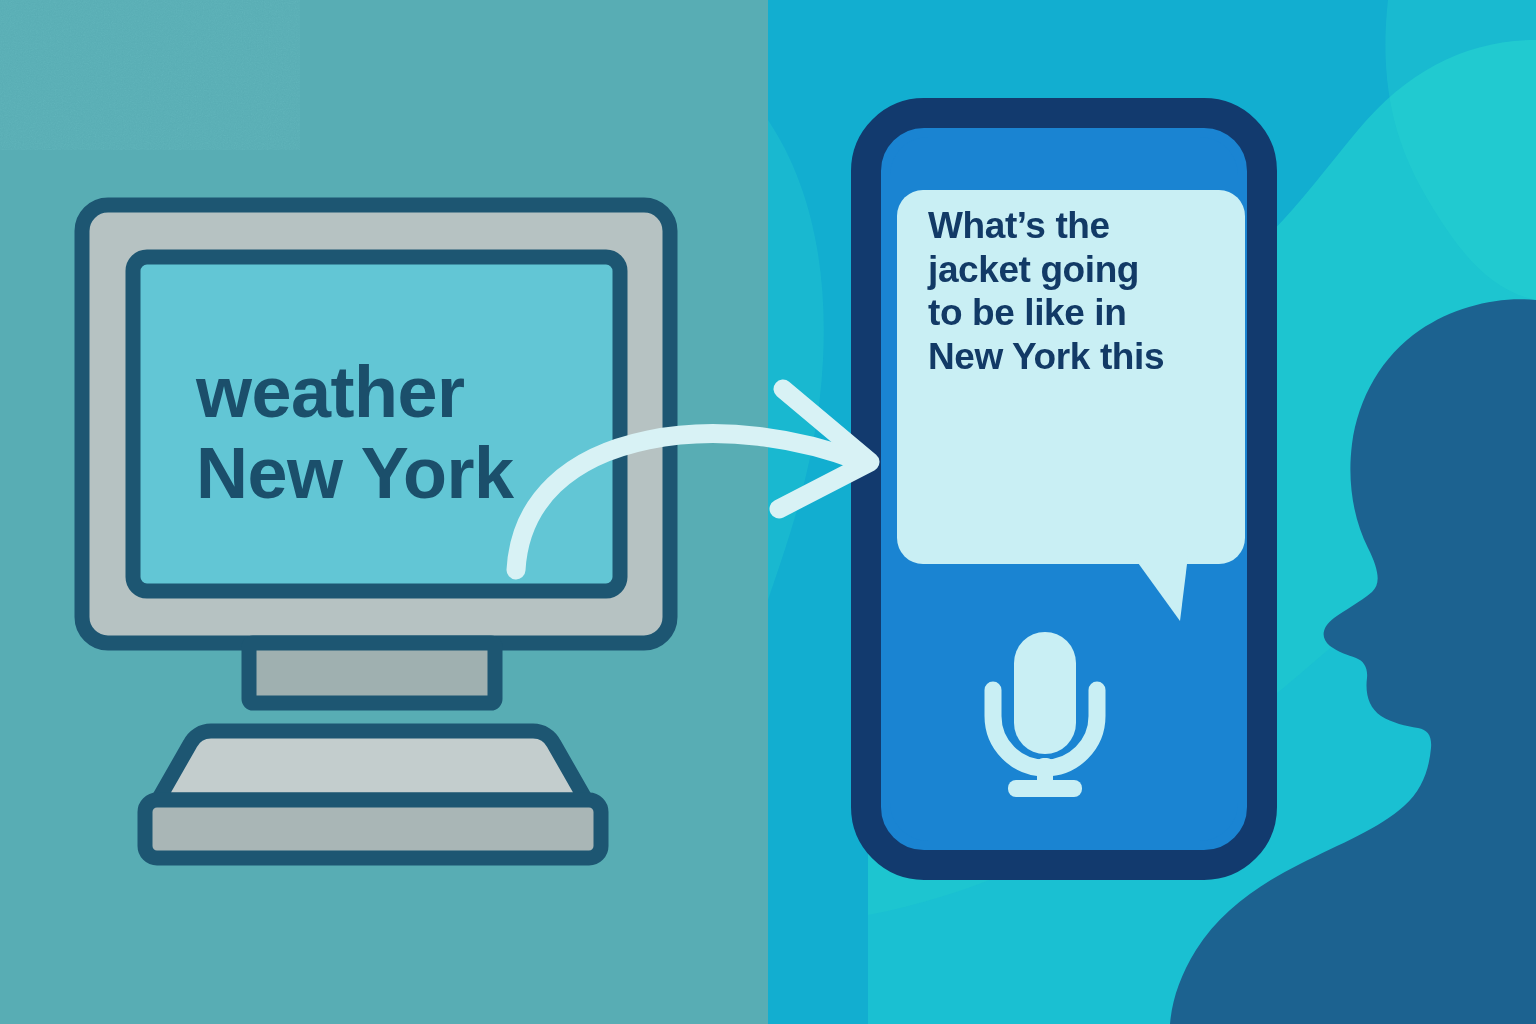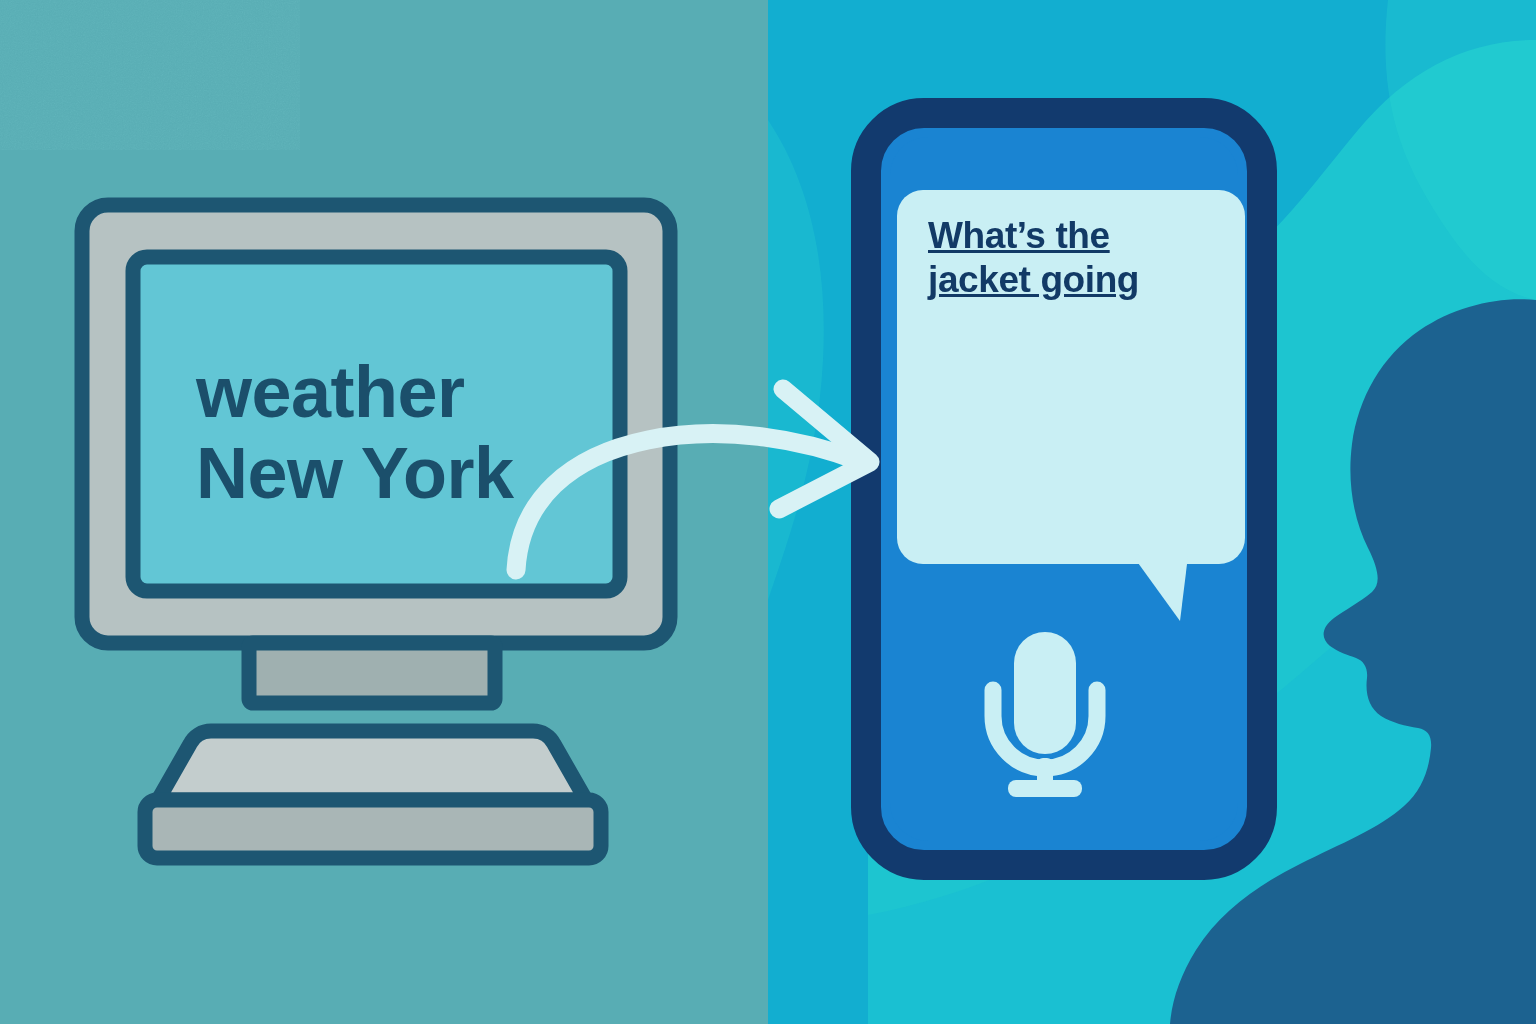--- a/index.html
+++ b/index.html
@@ -72,28 +72,27 @@
     font-weight: 700;
     line-height: 1.13;
     letter-spacing: -0.5px;
     white-space: pre-line;
   }
 
   
   #bubble-text {
     position: absolute;
     left: 928px;
-    top: 214px;
+    top: 204px;
     width: 308px;
     color: #123a66;
     font-size: 37px;
     font-weight: 700;
     line-height: 1.18;
     letter-spacing: -0.4px;
-    text-decoration: underline;
   }
 </style>
 </head>
 <body>
 
 <div id="stage">
 
   <div class="half" id="bg-left"></div>
 
   <div class="half" id="bg-right">
@@ -165,20 +164,22 @@
       <rect x="1014" y="632" width="62" height="122" rx="31" ry="31"></rect>
       <path d="M993,690 L993,716 A52,52 0 0,0 1097,716 L1097,690" fill="none" stroke="#c9eff4" stroke-width="17" stroke-linecap="round"></path>
       <rect x="1037" y="758" width="16" height="28" rx="6" ry="6"></rect>
       <rect x="1008" y="780" width="74" height="17" rx="8" ry="8"></rect>
     </g>
   </svg>
 
   <div id="bubble-text">
     <div>What’s the</div>
     <div>jacket going</div>
+    <div>to be like in</div>
+    <div>New York this</div>
   </div>
 
   <svg class="layer" viewBox="0 0 1536 1024">
     <path d="M516,570 C520,500 570,456 648,440 C720,425 800,438 862,462" fill="none" stroke="#d8f2f5" stroke-width="19" stroke-linecap="round"></path>
     <g>
       <path d="M783,389 L870,462 L779,509" fill="none" stroke="#d8f2f5" stroke-width="19" stroke-linecap="round" stroke-linejoin="round"></path>
     </g>
   </svg>
 
   <svg id="grain">

